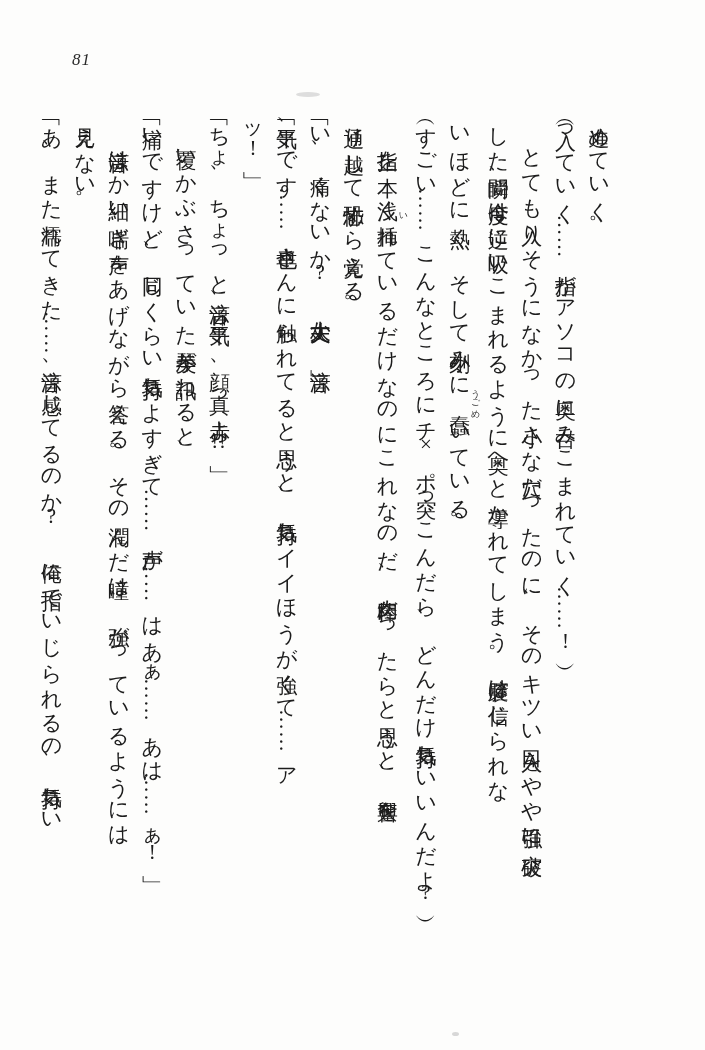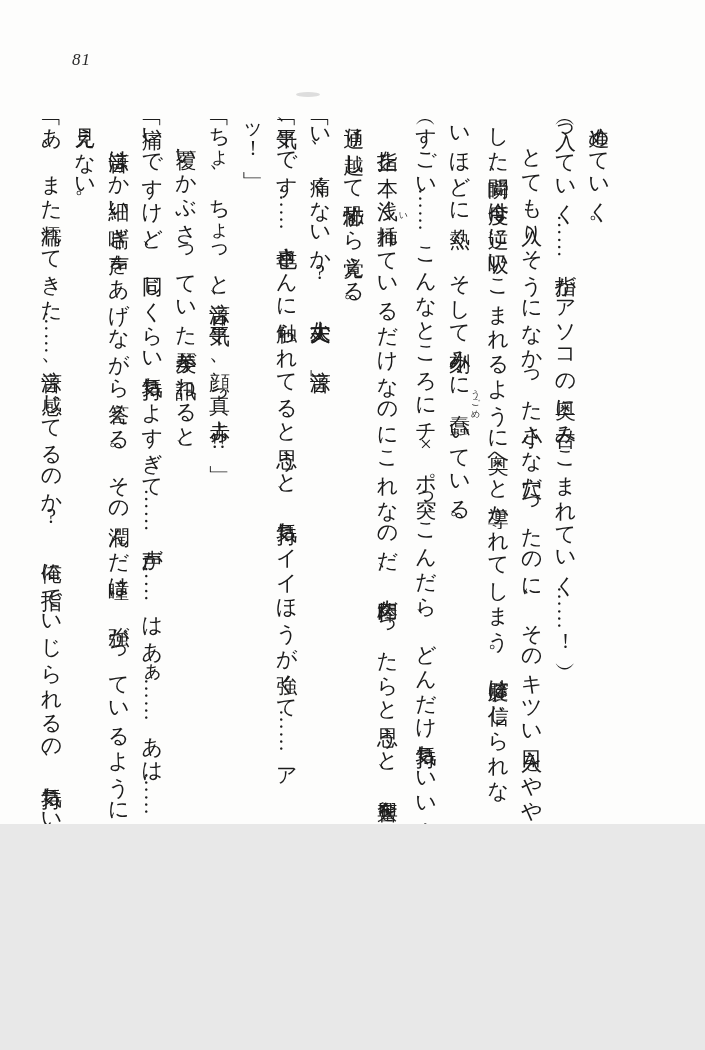--- a/index.html
+++ b/index.html
@@ -3,21 +3,21 @@
 <meta charset="utf-8">
 <style>
   html, body {
     margin: 0;
     padding: 0;
     background: #e8e8e8;
   }
   #book-page {
     position: relative;
     width: 705px;
-    height: 824px;
+    height: 1050px;
     background: #fdfdfc;
     overflow: hidden;
     font-family: "Liberation Serif", "DejaVu Serif", serif;
   }
   #page-number {
     position: absolute;
     top: 50px;
     left: 72px;
     font-size: 17px;
     font-style: italic;

